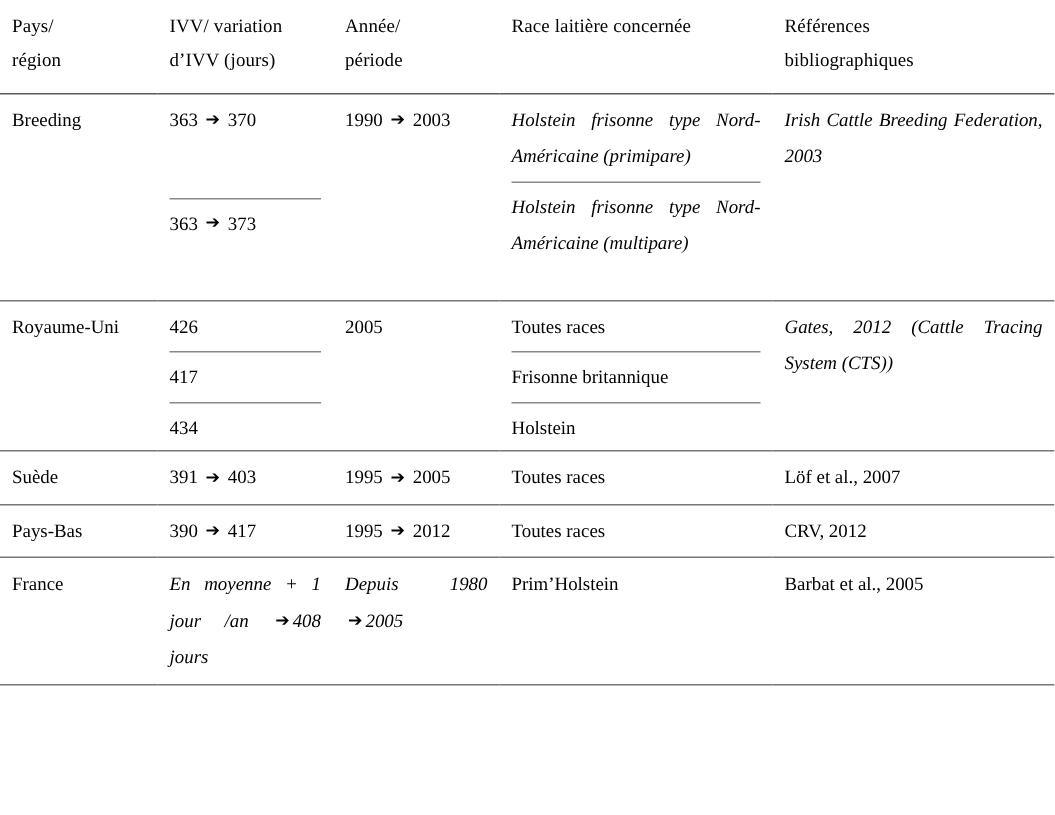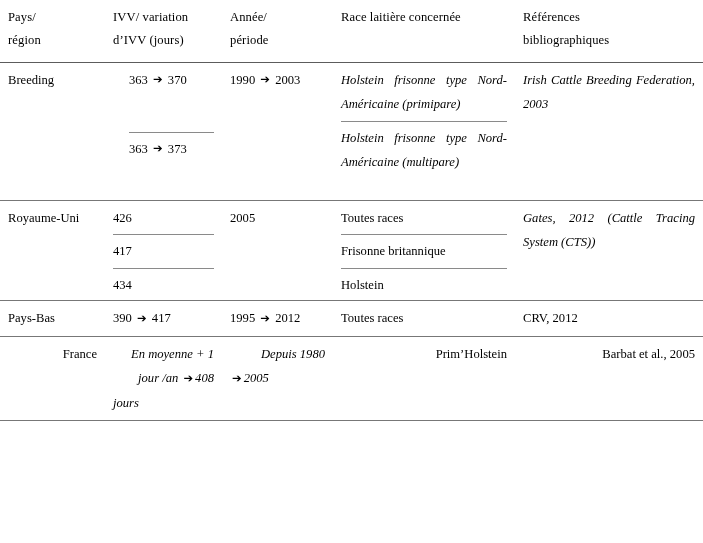--- a/index.html
+++ b/index.html
@@ -42,21 +42,20 @@
 
   
   tbody td {
     vertical-align: top;
     padding: 5px 8px 5px 8px;
     line-height: 1.95;
     border-bottom: 1.1px solid #777777;
   }
   tbody tr:last-child td {
     border-bottom: 1.1px solid #777777;
-    text-align: right;
   }
 
   
   .just {
     text-align: justify;
     text-align-last: left;
     hyphens: none;
     font-style: italic;
   }
 
@@ -64,21 +63,20 @@
   .subcell {
     padding-bottom: 3px;
   }
   .subcell + .subcell {
     border-top: 1.1px solid #8a8a8a;
     padding-top: 4px;
     margin-top: 1px;
   }
   .subcell-tall {
     min-height: 60px;
-    margin-left: 16px;
   }
 
   
   td.stack {
     padding-top: 5px;
     padding-bottom: 0;
   }
 
   .arrow {
     font-family: "DejaVu Sans", sans-serif;
@@ -165,20 +163,37 @@
         <div class="subcell">Toutes races</div>
         <div class="subcell">Frisonne britannique</div>
         <div class="subcell">Holstein</div>
       </td>
       <td class="just">
         <span>Gates, 2012 (Cattle Tracing System (CTS))</span>
       </td>
     </tr>
 
 
+    <tr>
+      <td>
+        <span>Suède</span>
+      </td>
+      <td class="nowrap">
+        <span>391 <span class="arrow">➔</span> 403</span>
+      </td>
+      <td class="nowrap">
+        <span>1995 <span class="arrow">➔</span> 2005</span>
+      </td>
+      <td>
+        <span>Toutes races</span>
+      </td>
+      <td>
+        <span>Löf et al., 2007</span>
+      </td>
+    </tr>
 
     <tr>
       <td>
         <span>Pays-Bas</span>
       </td>
       <td class="nowrap">
         <span>390 <span class="arrow">➔</span> 417</span>
       </td>
       <td class="nowrap">
         <span>1995 <span class="arrow">➔</span> 2012</span>

